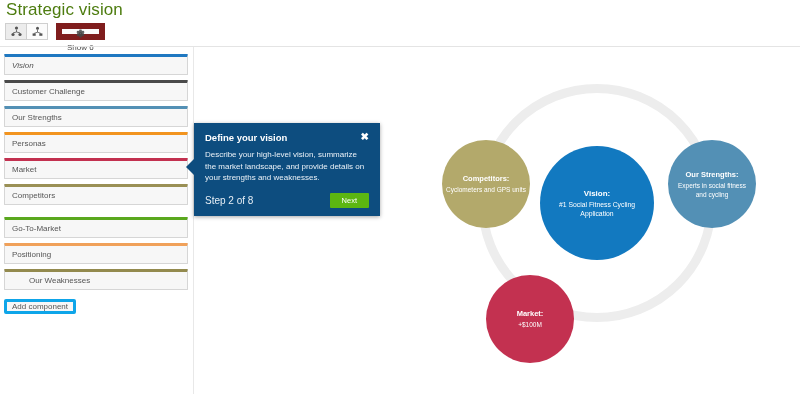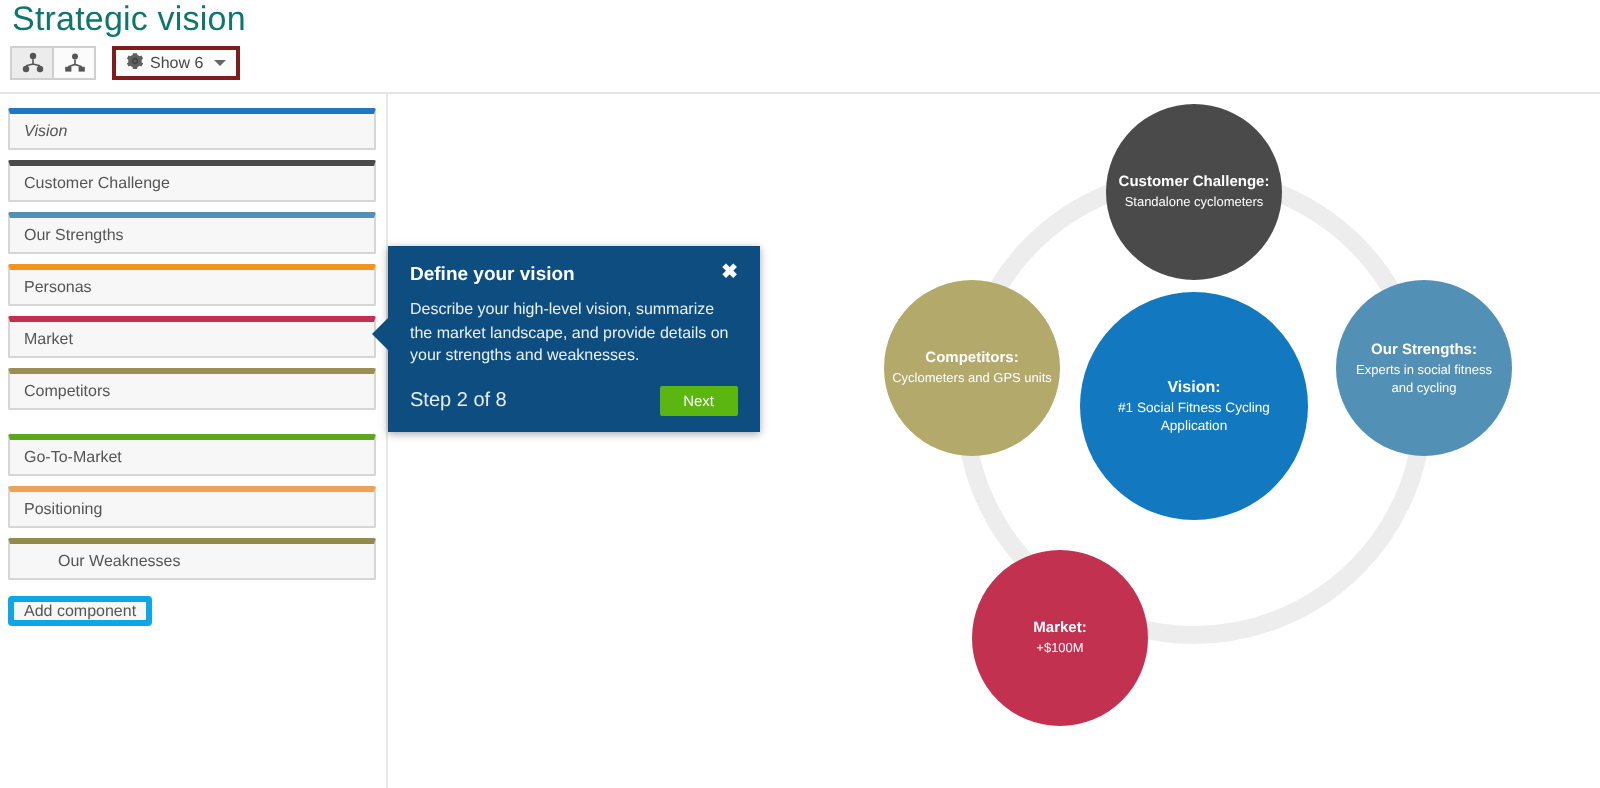--- a/index.html
+++ b/index.html
@@ -8,21 +8,21 @@
     width: 800px; height: 394px;
     background: #ffffff;
     font-family: "Liberation Sans", sans-serif;
     overflow: hidden;
   }
   .app { position: relative; width: 800px; height: 394px; background: #fff; }
 
   
   .page-title {
     position: absolute; left: 6px; top: 0px;
-    font-size: 17px; color: #0f766e; font-weight: 400;
+    font-size: 17px; color: #4d7c0f; font-weight: 400;
     letter-spacing: .1px;
   }
   .toolbar {
     position: absolute; left: 5px; top: 23px;
     display: flex; align-items: center; gap: 0;
   }
   .btn-group { display: flex; }
   .tb-btn {
     height: 17px; min-width: 22px;
     background: #fbfbfb;
@@ -30,24 +30,24 @@
     display: flex; align-items: center; justify-content: center;
     cursor: pointer; padding: 0 4px;
   }
   .tb-btn.active { background: #ececec; }
   .tb-btn + .tb-btn { margin-left: -1px; }
   .tb-btn svg { display: block; }
   .tb-sep { width: 8px; }
   .dd-btn {
     height: 17px;
     background: #fbfbfb;
-    border: 2px solid #7f1d1d;
+    border: 6px solid #7f1d1d;
     display: flex; align-items: center; gap: 3px;
     padding: 0 5px; cursor: pointer;
-    font-size: 8px; color: #4a4a4a;
+    font-size: 8px; color: #4a4a4a; flex-direction: column;
   }
   .gear { display: inline-block; }
   .caret {
     width: 0; height: 0;
     border-left: 3px solid transparent;
     border-right: 3px solid transparent;
     border-top: 3.5px solid #666;
     margin-left: 2px;
   }
 
@@ -248,24 +248,20 @@
     <div class="pop-body">Describe your high-level vision, summarize the market landscape, and provide details on your strengths and weaknesses.</div>
     <div class="pop-foot">
       <div class="pop-step">Step 2 of 8</div>
       <button class="pop-next">Next</button>
     </div>
   </div>
 
   <div class="diagram">
     <div class="ring"></div>
 
-    <div class="node node-top">
-      <div class="n-title">Customer Challenge:</div>
-      <div class="n-sub">Standalone cyclometers</div>
-    </div>
 
     <div class="node node-right">
       <div class="n-title">Our Strengths:</div>
       <div class="n-sub">Experts in social fitness and cycling</div>
     </div>
 
 
     <div class="node node-bleft">
       <div class="n-title">Market:</div>
       <div class="n-sub">+$100M</div>

